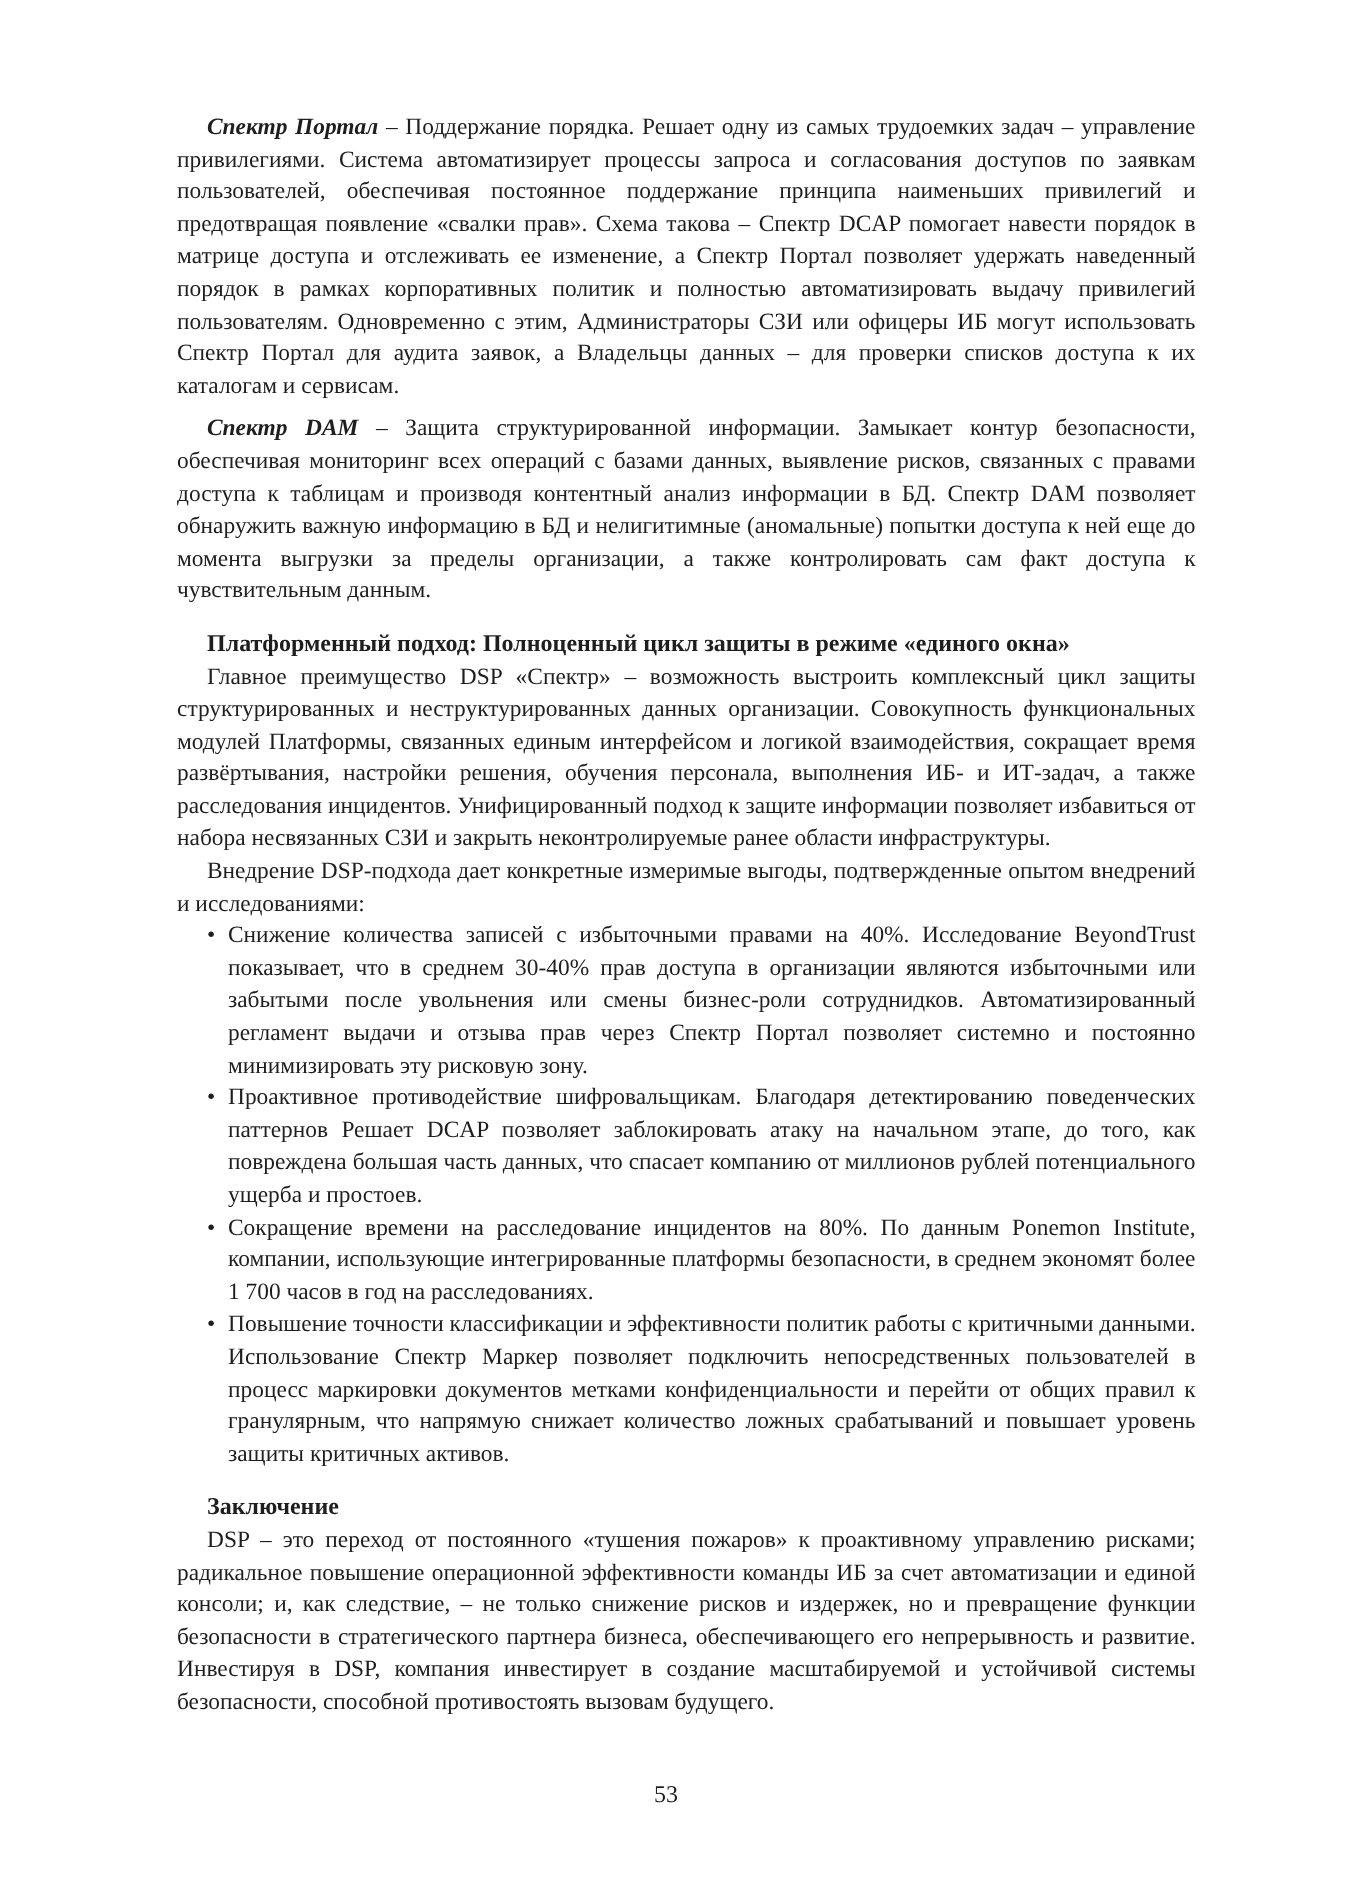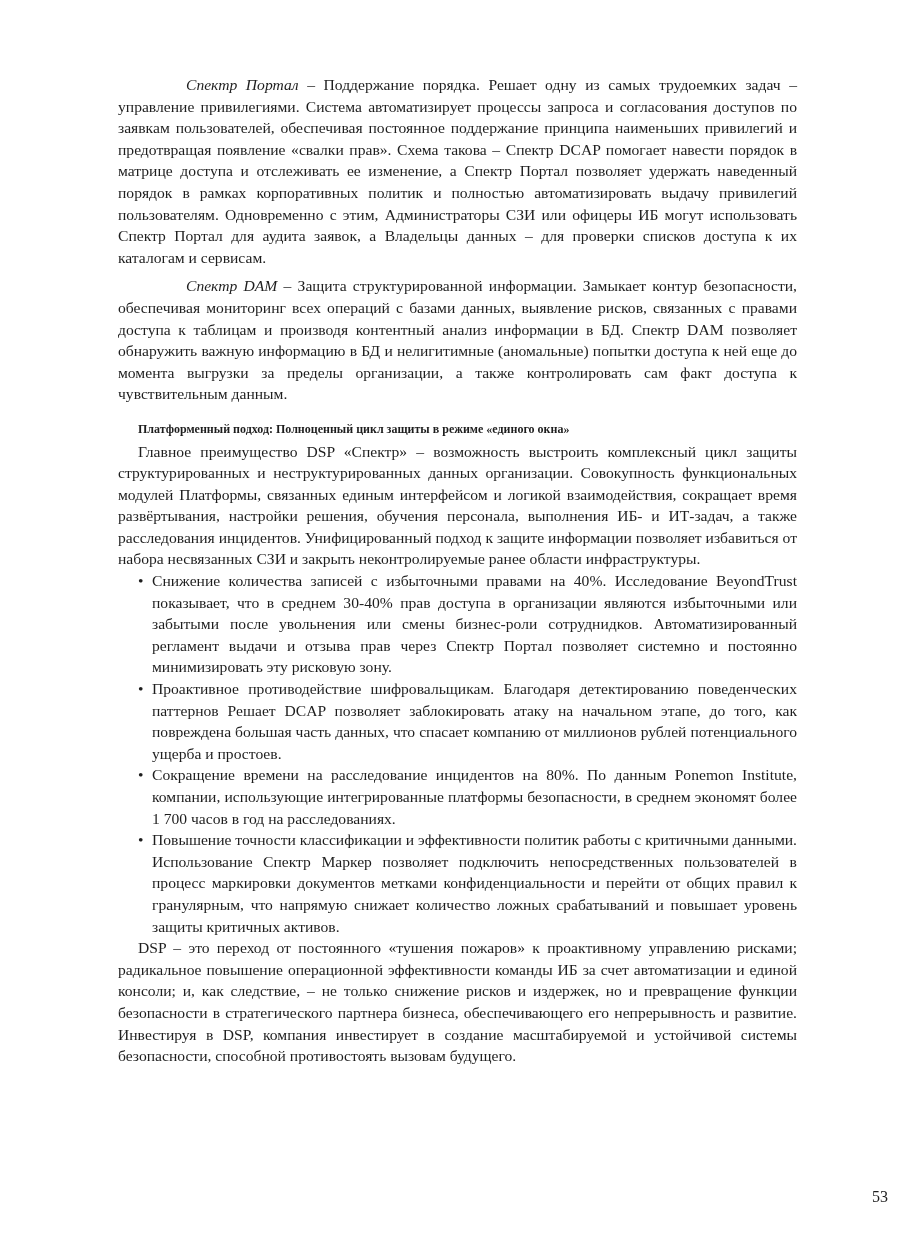--- a/index.html
+++ b/index.html
@@ -4,49 +4,51 @@
   <style>
     html, body { margin: 0; padding: 0; background: #ffffff; }
     body { width: 900px; height: 1260px; position: relative; overflow: hidden; }
     .page {
       position: absolute; left: 118px; top: 74px; width: 679px;
       font-family: "Liberation Serif", "DejaVu Serif", serif;
       font-size: 15.6px; line-height: 21.6px; color: #1e1e1e;
     }
     p { margin: 0; text-align: justify; text-indent: 20px; hyphens: manual; }
     .gap { margin-top: 7px; }
-    .lead { font-weight: normal; font-style: italic; margin-left: 48px; }
-    h3 { margin: 0; font-size: 12px; font-weight: bold; text-indent: 20px; line-height: 21.6px; }
+    .lead { font-weight: bold; font-style: italic; }
+    h3 { margin: 0; font-size: 16px; font-weight: bold; text-indent: 20px; line-height: 21.6px; }
     ul { margin: 0; padding: 0 0 0 20px; list-style: none; }
     li { position: relative; padding-left: 14px; text-align: justify; }
     li .bullet { position: absolute; left: 0; top: 0; }
     .heading-gap { margin-top: 14px; }
     .page-number {
-      position: absolute; left: 0; width: 888px; top: 1188px; text-align: right;
+      position: absolute; left: 0; width: 888px; top: 1188px; text-align: center;
       font-family: "Liberation Serif", "DejaVu Serif", serif; font-size: 16px; color: #1e1e1e;
     }
   </style>
 </head>
 <body>
 
 <div class="page">
   <p>
     <span class="lead">Спектр Портал</span><span> – Поддержание порядка. Решает одну из самых трудоемких задач – управление привилегиями. Система автоматизирует процессы запроса и согласования доступов по заявкам пользователей, обеспечивая постоянное поддержание принципа наименьших привилегий и предотвращая появление «свалки прав». Схема такова – Спектр DCAP помогает навести порядок в матрице доступа и отслеживать ее изменение, а Спектр Портал позволяет удержать наведенный порядок в рамках корпоративных политик и полностью автоматизировать выдачу привилегий пользователям. Одновременно с этим, Администраторы СЗИ или офицеры ИБ могут использовать Спектр Портал для аудита заявок, а Владельцы данных – для проверки списков доступа к их каталогам и сервисам.</span>
   </p>
 
   <p class="gap">
     <span class="lead">Спектр DAM</span><span> – Защита структурированной информации. Замыкает контур безопасности, обеспечивая мониторинг всех операций с базами данных, выявление рисков, связанных с правами доступа к таблицам и производя контентный анализ информации в БД. Спектр DAM позволяет обнаружить важную информацию в БД и нелигитимные (аномальные) попытки доступа к ней еще до момента выгрузки за пределы организации, а также контролировать сам факт доступа к чувствительным данным.</span>
   </p>
 
   <h3 class="heading-gap">Платформенный подход: Полноценный цикл защиты в режиме «единого окна»</h3>
   <p>Главное преимущество DSP «Спектр» – возможность выстроить комплексный цикл защиты структурированных и неструктурированных данных организации. Совокупность функциональных модулей Платформы, связанных единым интерфейсом и логикой взаимодействия, сокращает время развёртывания, настройки решения, обучения персонала, выполнения ИБ- и ИТ-задач, а также расследования инцидентов. Унифицированный подход к защите информации позволяет избавиться от набора несвязанных СЗИ и закрыть неконтролируемые ранее области инфраструктуры.</p>
+  <p>Внедрение DSP-подхода дает конкретные измеримые выгоды, подтвержденные опытом внедрений и исследованиями:</p>
 
   <ul>
     <li><span class="bullet">•</span><span>Снижение количества записей с избыточными правами на 40%. Исследование BeyondTrust показывает, что в среднем 30-40% прав доступа в организации являются избыточными или забытыми после увольнения или смены бизнес-роли сотруднидков. Автоматизированный регламент выдачи и отзыва прав через Спектр Портал позволяет системно и постоянно минимизировать эту рисковую зону.</span></li>
     <li><span class="bullet">•</span><span>Проактивное противодействие шифровальщикам. Благодаря детектированию поведенческих паттернов Решает DCAP позволяет заблокировать атаку на начальном этапе, до того, как повреждена большая часть данных, что спасает компанию от миллионов рублей потенциального ущерба и простоев.</span></li>
     <li><span class="bullet">•</span><span>Сокращение времени на расследование инцидентов на 80%. По данным Ponemon Institute, компании, использующие интегрированные платформы безопасности, в среднем экономят более 1 700 часов в год на расследованиях.</span></li>
     <li><span class="bullet">•</span><span>Повышение точности классификации и эффективности политик работы с критичными данными. Использование Спектр Маркер позволяет подключить непосредственных пользователей в процесс маркировки документов метками конфиденциальности и перейти от общих правил к гранулярным, что напрямую снижает количество ложных срабатываний и повышает уровень защиты критичных активов.</span></li>
   </ul>
 
+  <h3 class="heading-gap">Заключение</h3>
   <p>DSP – это переход от постоянного «тушения пожаров» к проактивному управлению рисками; радикальное повышение операционной эффективности команды ИБ за счет автоматизации и единой консоли; и, как следствие, – не только снижение рисков и издержек, но и превращение функции безопасности в стратегического партнера бизнеса, обеспечивающего его непрерывность и развитие. Инвестируя в DSP, компания инвестирует в создание масштабируемой и устойчивой системы безопасности, способной противостоять вызовам будущего.</p>
 </div>
 
 <div class="page-number">53</div>
 
 </body></html>

